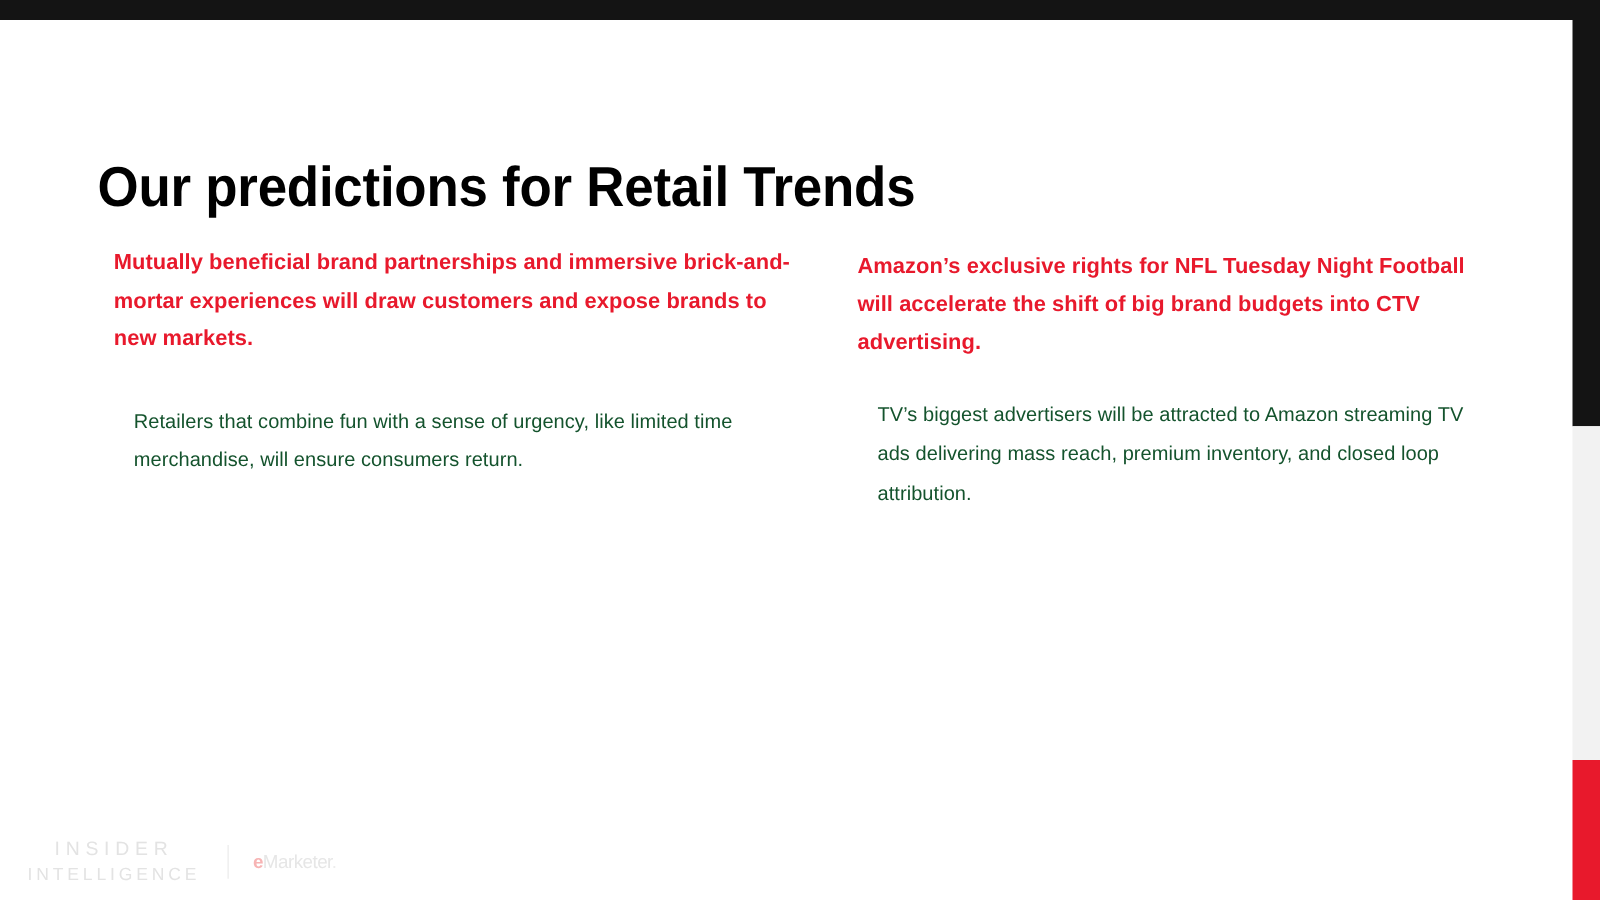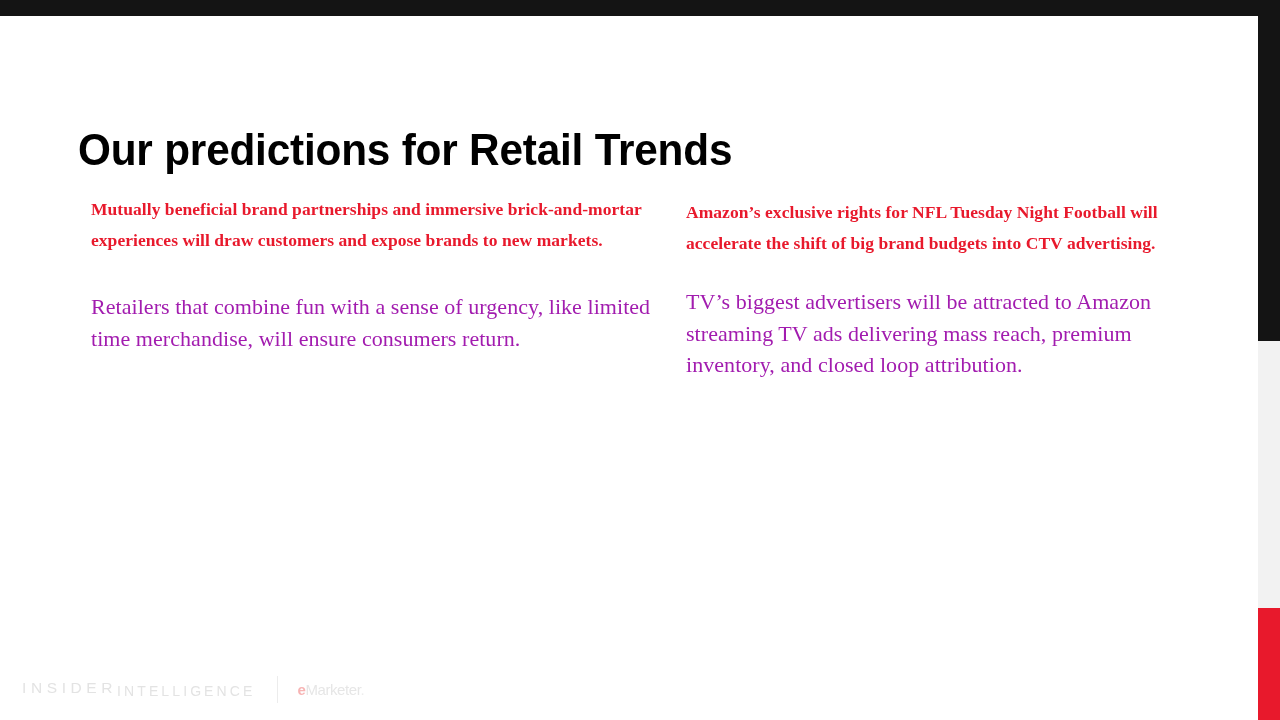--- a/index.html
+++ b/index.html
@@ -63,64 +63,63 @@
     white-space: nowrap;
   }
 
   
   .grid {
     position: absolute;
     left: 0;
     top: 186px;
     width: 1240px;
     height: 460px;
-    font-family: Liberation Serif, serif;
   }
   .block {
     position: absolute;
   }
   .block-r0c0 { left: 91px;  top: 8px;   width: 560px; }
   .block-r0c1 { left: 686px; top: 11px;  width: 505px; }
   .block-r1c0 { left: 91px;  top: 267px; width: 562px; }
   .block-r1c1 { left: 686px; top: 258px; width: 518px; }
 
   .block-head {
     color: #e8192c;
     font-size: 17.5px;
     font-weight: bold;
     line-height: 30.5px;
     margin: 0;
     letter-spacing: 0.05px;
   }
   .block-body {
-    color: #a21caf;
-    font-size: 22px;
+    color: #14532d;
+    font-size: 16px;
     font-weight: normal;
     line-height: 31.5px;
-    margin: 0;
+    margin: 16px;
     letter-spacing: 0.05px;
   }
   
   .block-r0c0 .block-body { margin-top: 36px; }
   .block-r0c1 .block-body { margin-top: 28px; }
   .block-r1c0 .block-body { margin-top: 2px; }
   .block-r1c1 .block-body { margin-top: 2px; }
 
   
   .logo {
     position: absolute;
     left: 22px;
     bottom: 14px;
     height: 34px;
     display: flex;
     align-items: center;
   }
   .logo-insider {
     display: flex;
-    flex-direction: row;
+    flex-direction: column;
     justify-content: center;
     line-height: 1;
     text-align: center;
   }
   .logo-insider-top {
     font-size: 15.5px;
     letter-spacing: 4.6px;
     color: #e3e3e3;
     font-weight: normal;
   }

